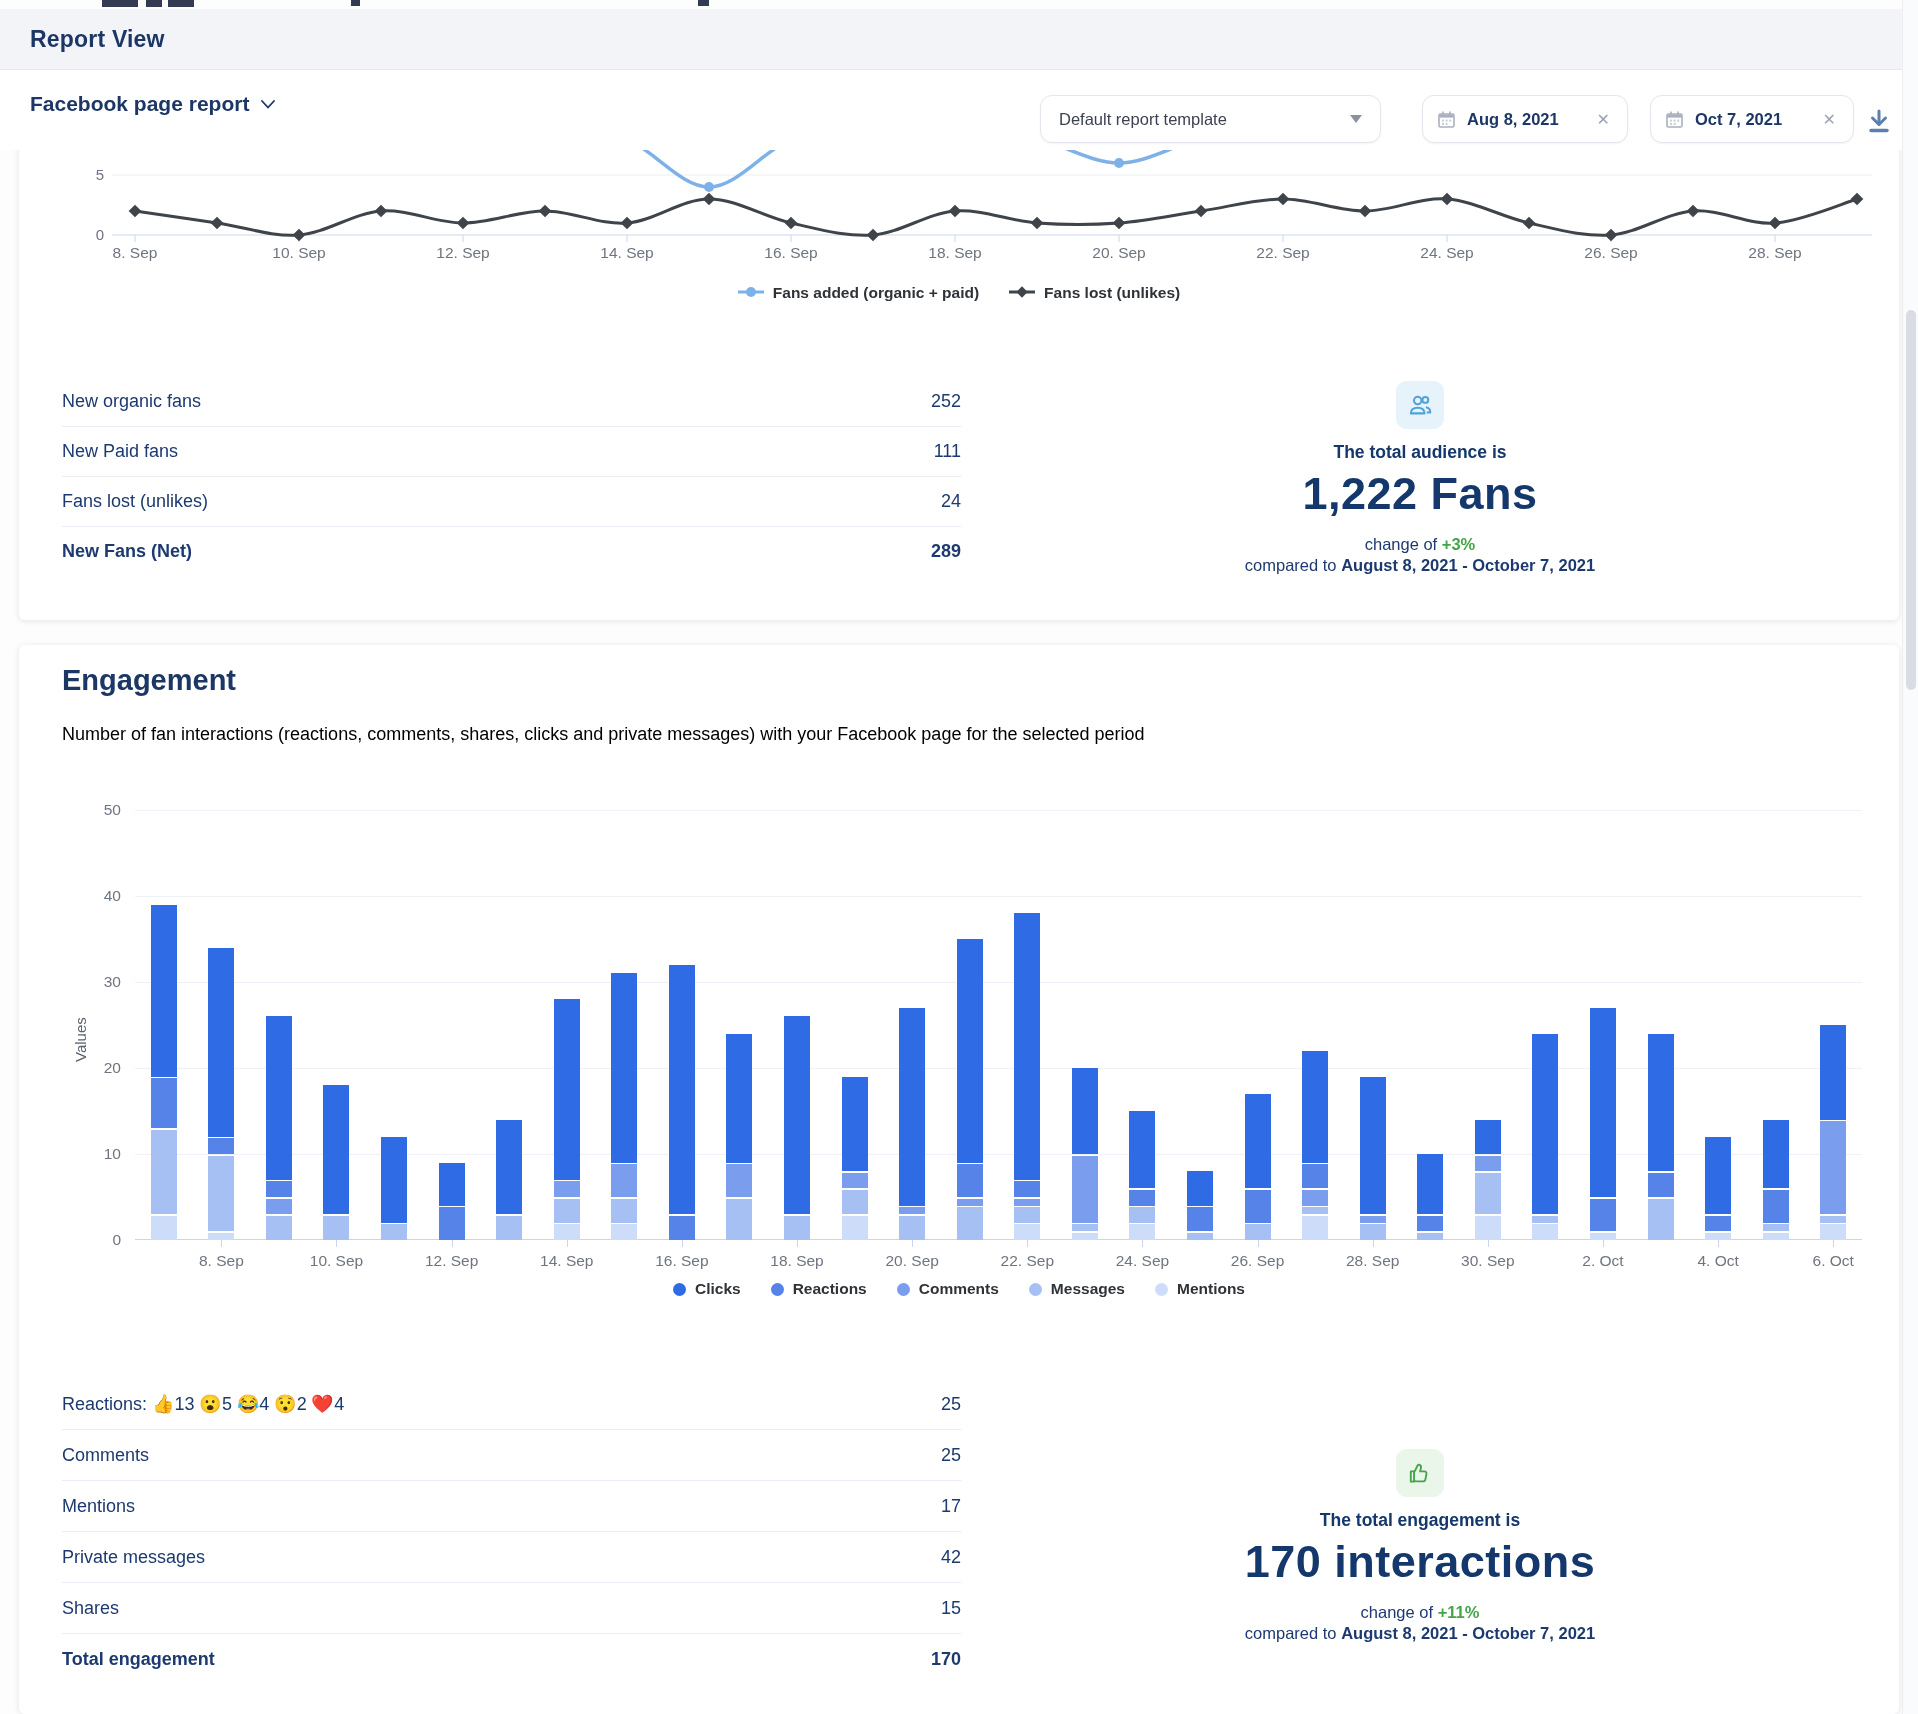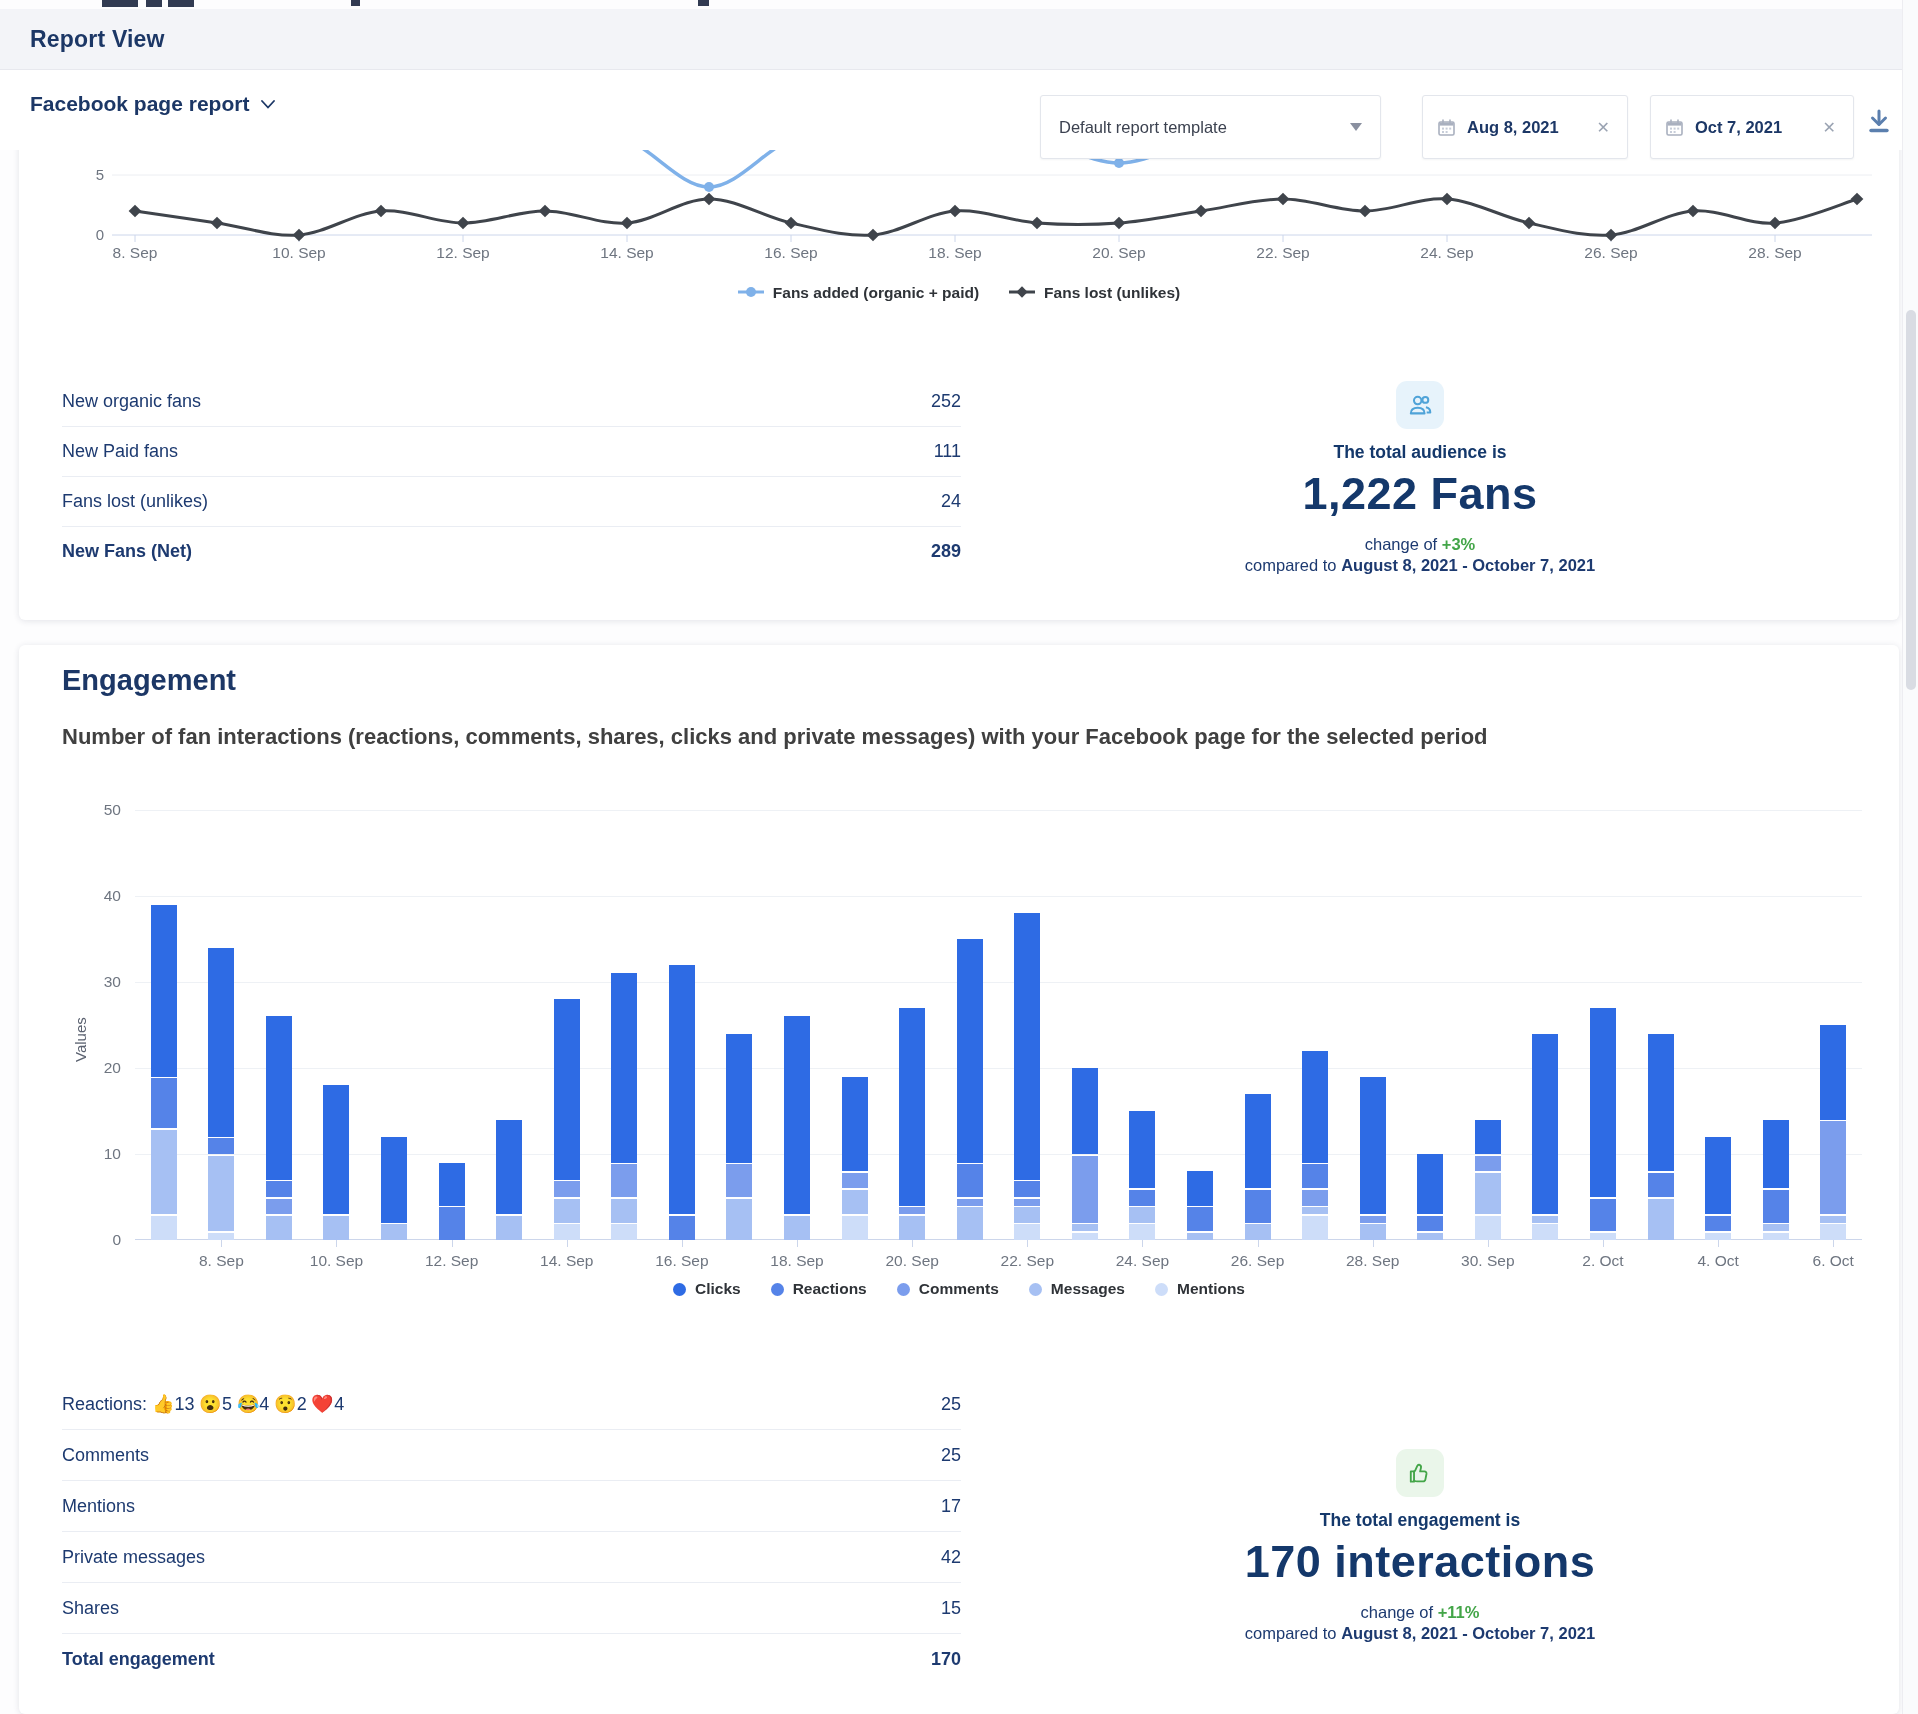--- a/index.html
+++ b/index.html
@@ -7,21 +7,21 @@
         font-family:"Liberation Sans",sans-serif;background:#fdfdfe;color:#1c3766;}
   .frag{position:absolute;top:0;background:#323b52;}
   
   .header-bar{position:absolute;left:0;top:9px;width:100%;height:60px;background:#f3f4f8;
               border-bottom:1px solid #e7e8ee;display:flex;align-items:center;z-index:6;}
   .page-title{margin-left:30px;font-size:23px;font-weight:600;color:#1c3766;letter-spacing:.2px;}
   
   .toolbar{position:absolute;left:0;top:70px;width:100%;height:80px;background:#fff;z-index:5;}
   .report-select{position:absolute;left:30px;top:22px;display:flex;align-items:center;gap:12px;cursor:pointer;}
   .report-name{font-size:21px;font-weight:bold;color:#1c3766;}
-  .box{position:absolute;top:25px;height:64px;background:#fff;border:1px solid #e3e6ec;border-radius:3px;
+  .box{position:absolute;top:25px;height:48px;background:#fff;border:1px solid #e3e6ec;border-radius:12px;
        box-shadow:0 1px 2px rgba(20,30,60,.05);display:flex;align-items:center;box-sizing:border-box;}
   .tpl-select{left:1040px;width:341px;justify-content:space-between;padding:0 18px;cursor:pointer;}
   .tpl-label{font-size:16.5px;color:#3c4250;}
   .tri{width:0;height:0;border-left:6px solid transparent;border-right:6px solid transparent;border-top:8px solid #8a90a0;}
   .date-box{padding:0 14px;gap:11px;cursor:pointer;}
   .date-from{left:1422px;width:206px;}
   .date-to{left:1650px;width:204px;}
   .date-text{font-size:16.5px;font-weight:600;color:#1c3766;flex:1;}
   .x-close{color:#9aa3b2;font-size:16px;padding:2px 3px;cursor:pointer;}
   .dl-btn{position:absolute;left:1862px;top:35px;width:34px;height:34px;cursor:pointer;}
@@ -59,21 +59,21 @@
   .p-icon.blue{background:#e7f3fb;}
   .p-icon.green{background:#eaf6ea;}
   .p-title{margin-top:13px;font-size:17.5px;font-weight:bold;color:#14386b;}
   .p-big{margin-top:5px;font-size:45px;font-weight:bold;color:#14386b;letter-spacing:.5px;}
   .p-change{margin-top:15px;font-size:16.5px;color:#1d3a70;}
   .p-change .pct{font-weight:bold;color:#43a548;}
   .p-compared{margin-top:2px;font-size:16.5px;color:#1d3a70;}
   .p-compared b{font-weight:bold;}
   
   .sec-title{position:absolute;left:62px;top:664px;font-size:29px;font-weight:bold;color:#1c3766;z-index:3;}
-  .sec-sub{position:absolute;left:62px;top:724px;font-size:22px;color:#404040;z-index:3;font-weight:bold;}
+  .sec-sub{position:absolute;left:62px;top:724px;font-size:18px;color:#000000;z-index:3;}
   
   #bar-plot{position:absolute;left:135px;top:810px;width:1727px;height:430px;z-index:3;}
   .gridline{position:absolute;left:0;width:100%;height:1px;background:#eef1f5;}
   .baseline{position:absolute;left:0;bottom:0;width:100%;height:1px;background:#ccd6eb;}
   .y-lab{position:absolute;left:-58px;width:44px;text-align:right;font-size:15.5px;color:#6e7580;margin-top:-9px;}
   .values-lab{position:absolute;left:72px;top:1062px;transform:rotate(-90deg);transform-origin:left top;
               font-size:15px;color:#5b6270;z-index:3;}
   .slot{position:absolute;bottom:0;height:430px;}
   .seg{position:absolute;left:50%;width:26px;margin-left:-13px;}
   .bx-label{position:absolute;top:442px;width:120px;text-align:center;font-size:15.5px;color:#6e7580;}

